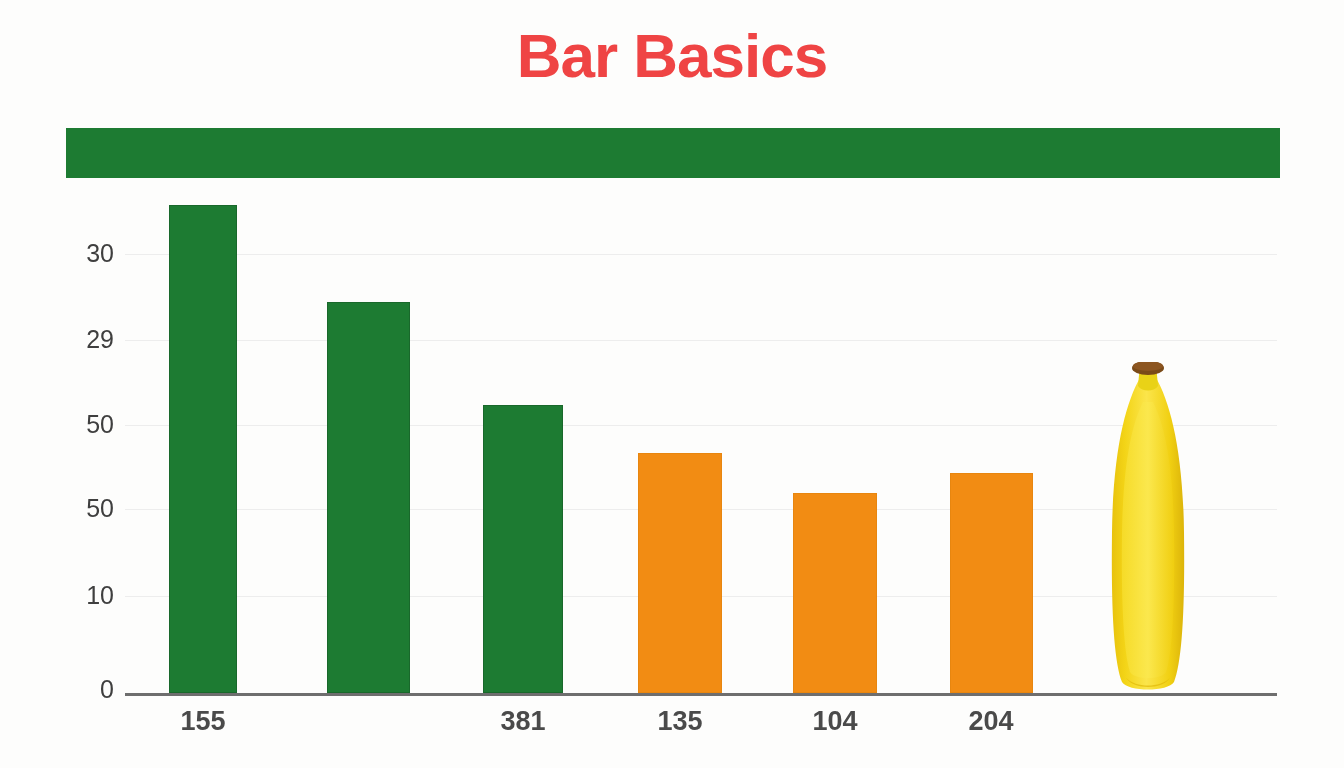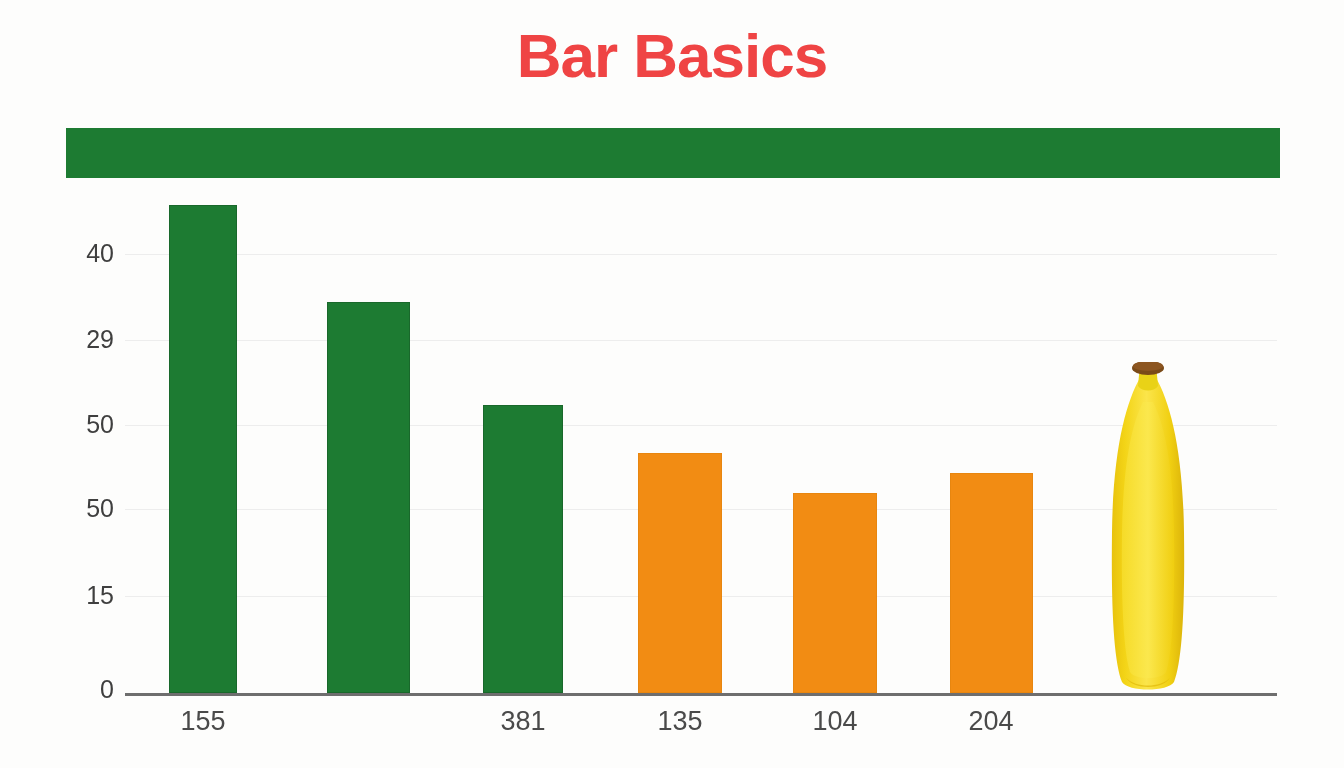--- a/index.html
+++ b/index.html
@@ -75,20 +75,21 @@
     font-family: "Liberation Sans", sans-serif;
   }
   .xtick-label {
     position: absolute;
     top: 706px;
     width: 140px;
     text-align: center;
     font-size: 27px;
     color: #4a4a4a;
     font-family: "Liberation Sans", sans-serif;
+    font-weight: bold;
   }
   .bar {
     position: absolute;
     bottom: 75px; 
   }
   .bar-green {
     background: #1d7b32;
     border: 1px solid #19682b;
     box-sizing: border-box;
   }
@@ -118,25 +119,25 @@
   <div id="plot">
 
     <div class="gridline" style="top:254px"></div>
     <div class="gridline" style="top:340px"></div>
     <div class="gridline" style="top:425px"></div>
     <div class="gridline" style="top:509px"></div>
     <div class="gridline" style="top:596px"></div>
 
     <div id="axis-baseline"></div>
 
-    <div class="ytick-label" style="top:239px">40</div>
+    <div class="ytick-label" style="top:239px">30</div>
     <div class="ytick-label" style="top:325px">29</div>
     <div class="ytick-label" style="top:410px">50</div>
     <div class="ytick-label" style="top:494px">50</div>
-    <div class="ytick-label" style="top:581px">15</div>
+    <div class="ytick-label" style="top:581px">10</div>
     <div class="ytick-label" style="top:675px">0</div>
 
     <div class="bar bar-green" style="left:169px;  width:68px; height:488px;"></div>
     <div class="bar bar-green" style="left:327px;  width:83px; height:391px;"></div>
     <div class="bar bar-green" style="left:483px;  width:80px; height:288px;"></div>
     <div class="bar bar-orange" style="left:638px;  width:84px; height:240px;"></div>
     <div class="bar bar-orange" style="left:793px;  width:84px; height:200px;"></div>
     <div class="bar bar-orange" style="left:950px;  width:83px; height:220px;"></div>
 
     <svg id="banana" viewBox="0 0 76 332" xmlns="http://www.w3.org/2000/svg">

